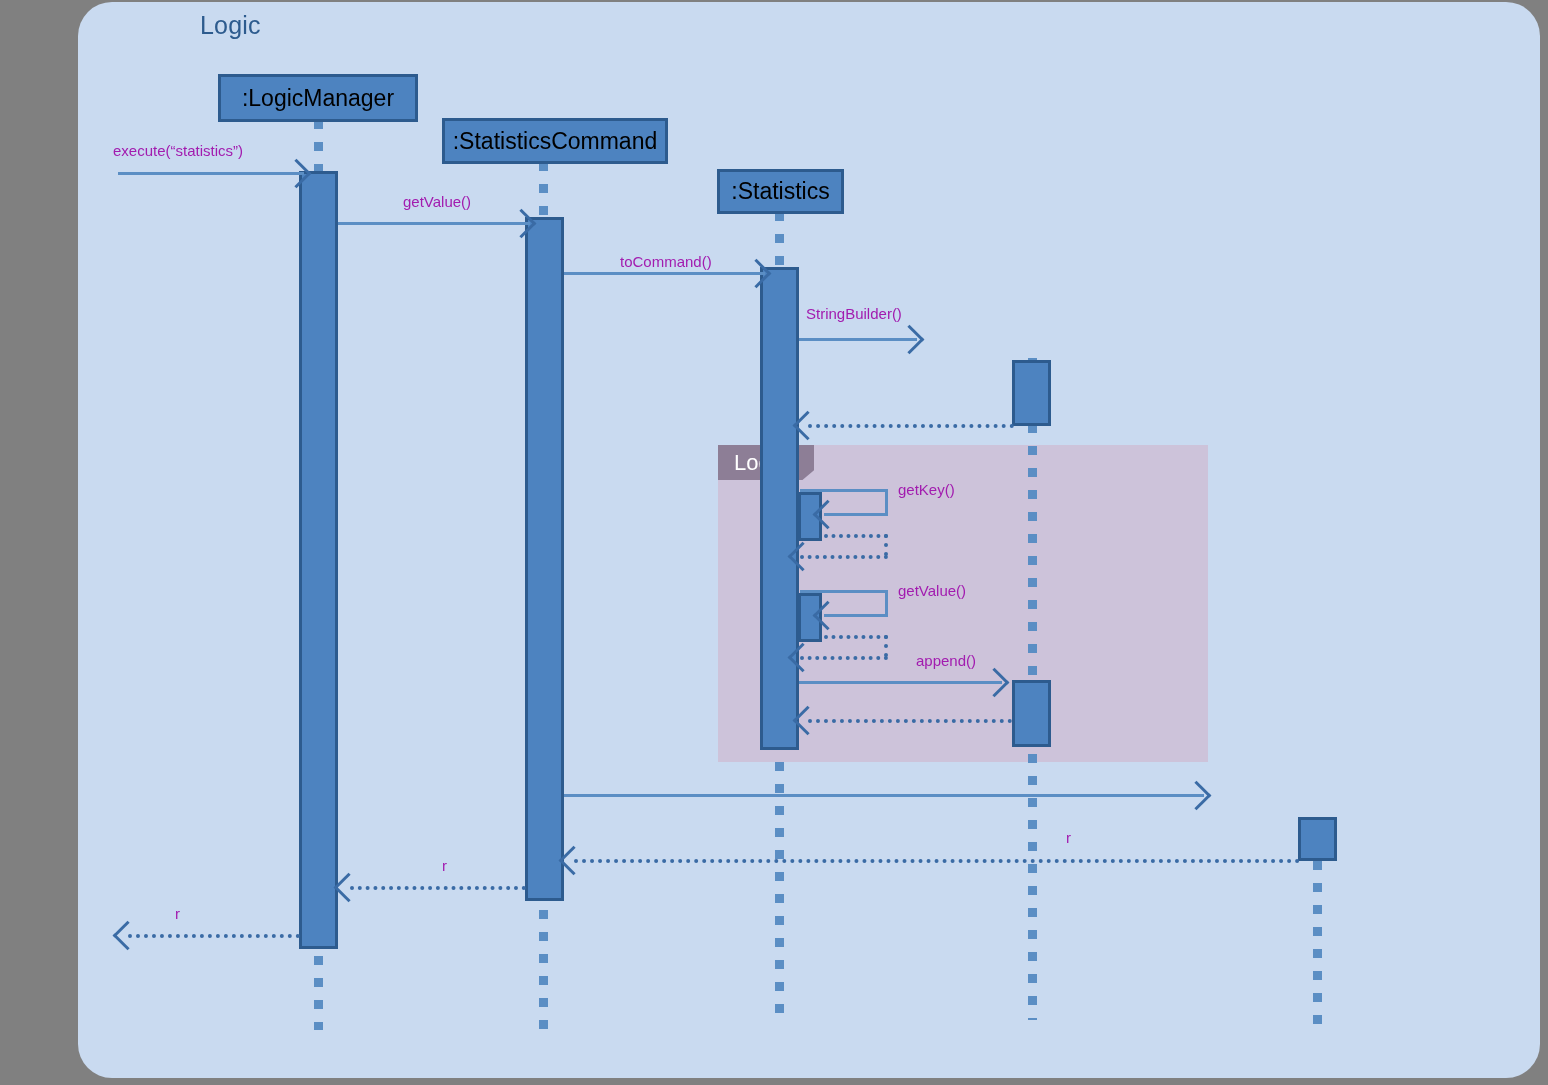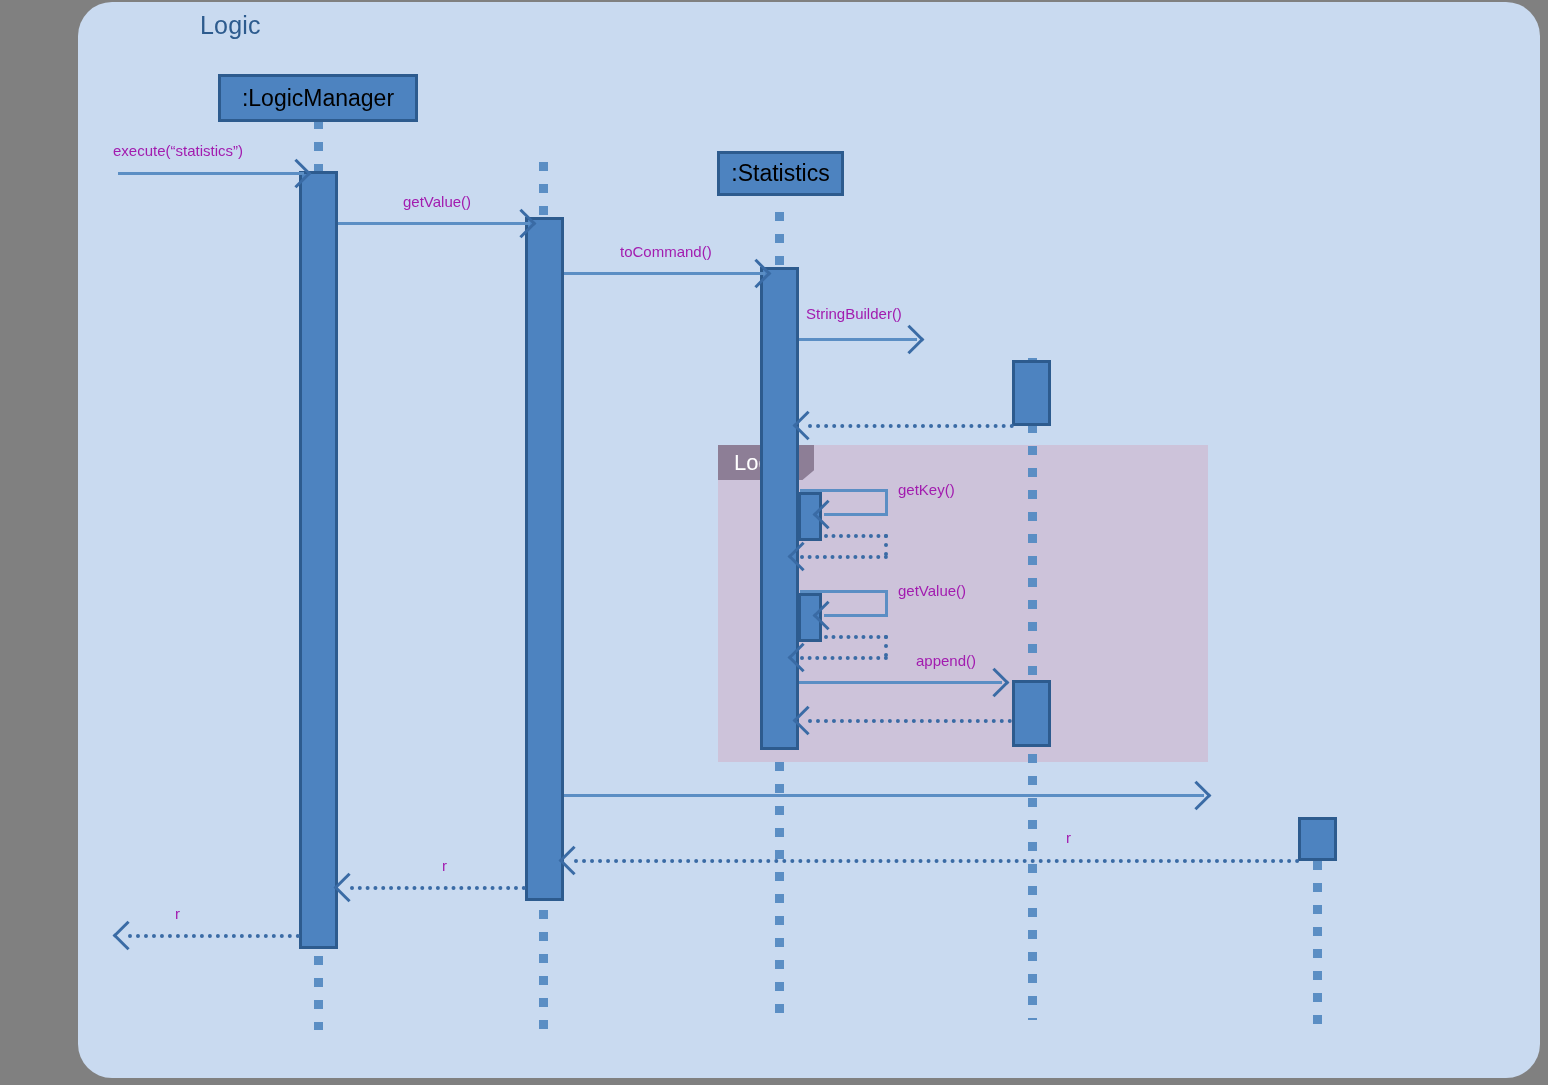--- a/index.html
+++ b/index.html
@@ -161,38 +161,41 @@
     <div class="activation" style="left:934px; top:358px; width:39px; height:66px;"></div>
 
     <div class="activation" style="left:934px; top:678px; width:39px; height:67px;"></div>
 
     <div class="activation" style="left:1220px; top:815px; width:39px; height:44px;"></div>
 
     <div class="actor-box" style="left:140px; top:72px; width:200px; height:48px;">
       <span>:LogicManager</span>
     </div>
 
-
-    <div class="actor-box" style="left:639px; top:149px; width:127px; height:45px;">
+    <div class="actor-box" style="left:364px; top:116px; width:226px; height:46px;">
+      <span>:StatisticsCommand</span>
+    </div>
+
+    <div class="actor-box" style="left:639px; top:167px; width:127px; height:45px;">
       <span>:Statistics</span>
     </div>
 
 
 
     <div class="msg-line" style="left:40px; top:170px; width:186px;"></div>
     <div class="arrow-head right" style="left:208px; top:161px;"></div>
     <div class="msg-label" style="left:35px; top:140px;">execute(“statistics”)</div>
 
     <div class="msg-line" style="left:260px; top:220px; width:192px;"></div>
     <div class="arrow-head right" style="left:433px; top:211px;"></div>
     <div class="msg-label" style="left:325px; top:191px;">getValue()</div>
 
     <div class="msg-line" style="left:486px; top:270px; width:201px;"></div>
     <div class="arrow-head right" style="left:668px; top:261px;"></div>
-    <div class="msg-label" style="left:542px; top:241px;">toCommand()</div>
+    <div class="msg-label" style="left:542px; top:251px;">toCommand()</div>
 
     <div class="msg-line" style="left:721px; top:336px; width:118px;"></div>
     <div class="arrow-head right" style="left:821px; top:327px;"></div>
     <div class="msg-label" style="left:728px; top:303px;">StringBuilder()</div>
 
     <div class="msg-line dotted" style="left:730px; top:422px; width:206px;"></div>
     <div class="arrow-head left" style="left:719px; top:413px;"></div>
 
     <div class="msg-line" style="left:722px; top:487px; width:88px;"></div>
     <div class="msg-vline" style="left:807px; top:487px; height:24px;"></div>

